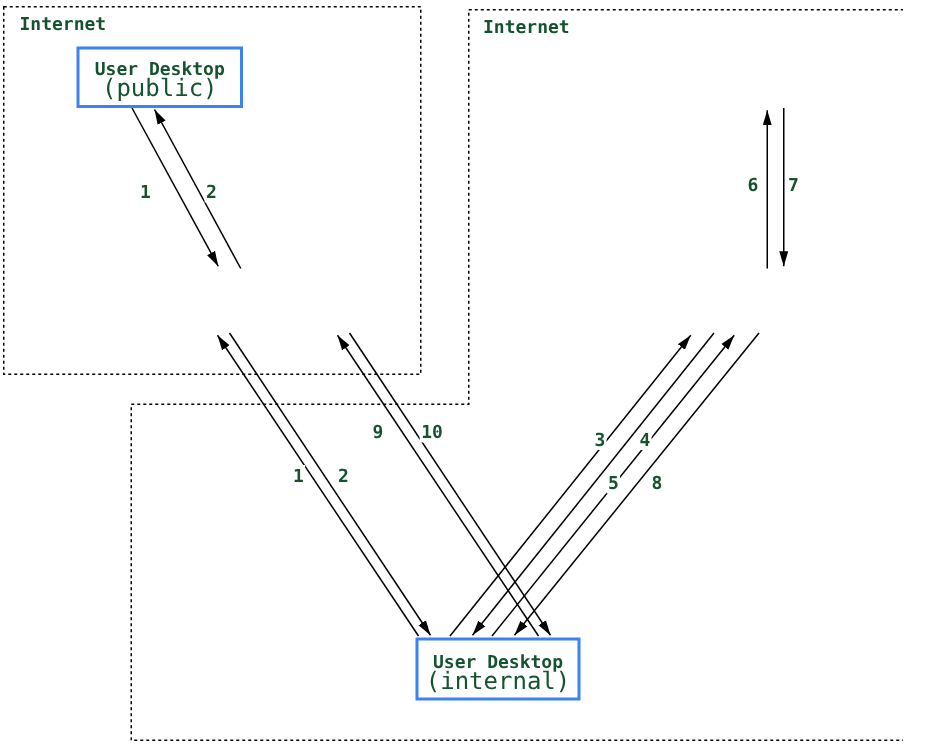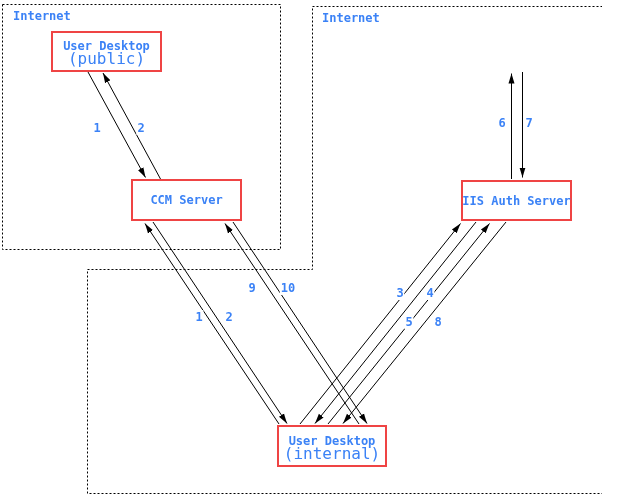--- a/index.html
+++ b/index.html
@@ -1,27 +1,27 @@
 <!DOCTYPE html>
 <html><head>
 <meta charset="utf-8">
 <style>
   html, body { margin: 0; padding: 0; background: #ffffff; }
   .stage {
     position: relative;
     width: 602px; height: 497px;
     background: #ffffff;
     font-family: "DejaVu Sans Mono", "Liberation Mono", monospace;
-    color: #3b82f6;
+    color: #14532d;
     overflow: hidden;
   }
   .stage svg { position: absolute; left: 0; top: 0; }
   .node {
     position: absolute;
-    border: 2px solid #ef4444;
+    border: 2px solid #3b82f6;
     background: #ffffff;
     display: flex; flex-direction: column;
     align-items: center; justify-content: center;
     text-align: center;
     box-sizing: border-box;
     z-index: 2;
   }
   .node .label { font-size: 12px; font-weight: bold; line-height: 14px; white-space: nowrap; }
   .node .sublabel { font-size: 16px; line-height: 11px; white-space: nowrap; }
   .region-label {
@@ -74,28 +74,22 @@
   </svg>
 
   <div class="region-label" style="left:12px; top:9px;">Internet</div>
   <div class="region-label" style="left:321px; top:11px;">Internet</div>
 
   <div class="node" style="left:51px; top:31px; width:111px; height:41px;">
     <div class="label">User Desktop</div>
     <div class="sublabel">(public)</div>
   </div>
 
-  <div class="node" style="left:131px; top:179px; width:111px; height:42px;">
-    <div class="label">CCM Server</div>
-  </div>
 
 
-  <div class="node" style="left:461px; top:180px; width:111px; height:41px;">
-    <div class="label">IIS Auth Server</div>
-  </div>
 
   <div class="node" style="left:277px; top:425px; width:110px; height:42px;">
     <div class="label">User Desktop</div>
     <div class="sublabel">(internal)</div>
   </div>
 
   <span class="edge-label" style="left:97px;  top:128px;">1</span>
   <span class="edge-label" style="left:141px; top:128px;">2</span>
   <span class="edge-label" style="left:199px; top:317px;">1</span>
   <span class="edge-label" style="left:229px; top:317px;">2</span>

